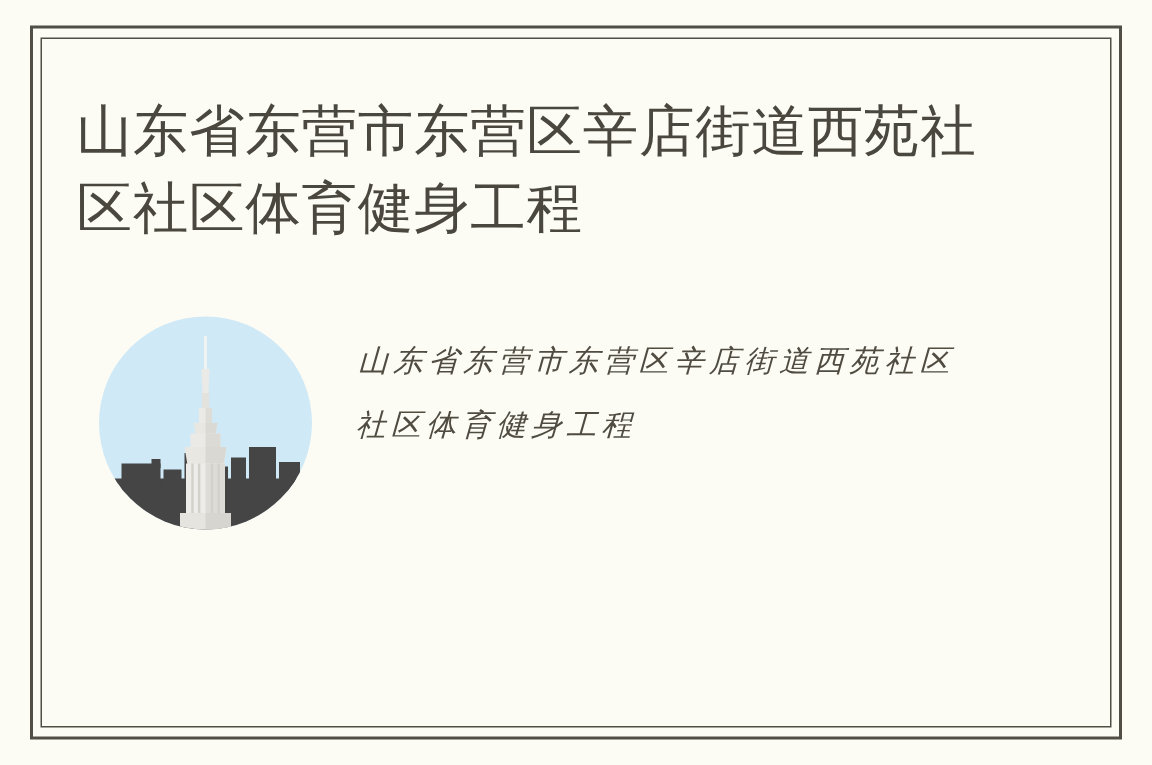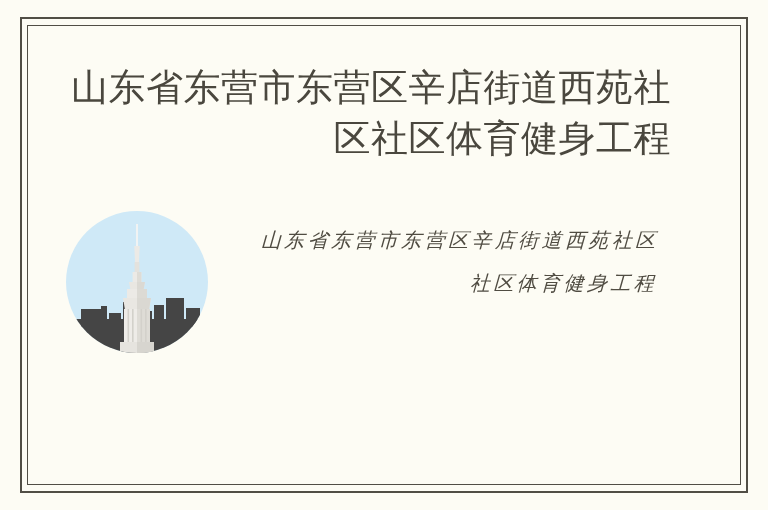--- a/index.html
+++ b/index.html
@@ -15,21 +15,20 @@
   }
 
   
   #card {
     position: absolute;
     left: 0;
     top: 0;
     width: 768px;
     height: 510px;
     background: #fdfcf4;
-    text-align: right;
   }
 
   #frame-outer {
     position: absolute;
     left: 20px;
     top: 17px;
     width: 728px;
     height: 476px;
     border: 2px solid #514e45;
     box-sizing: border-box;

